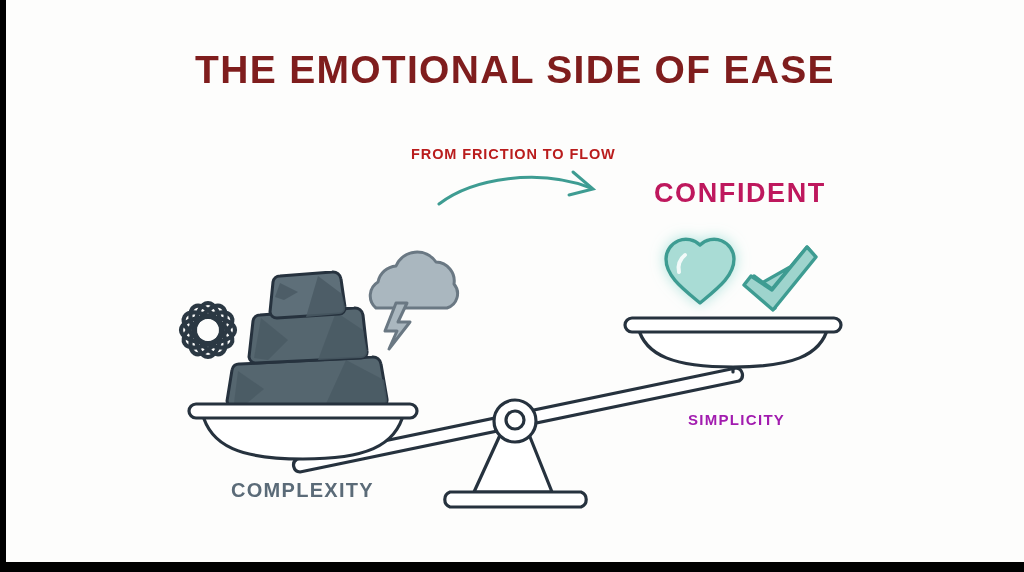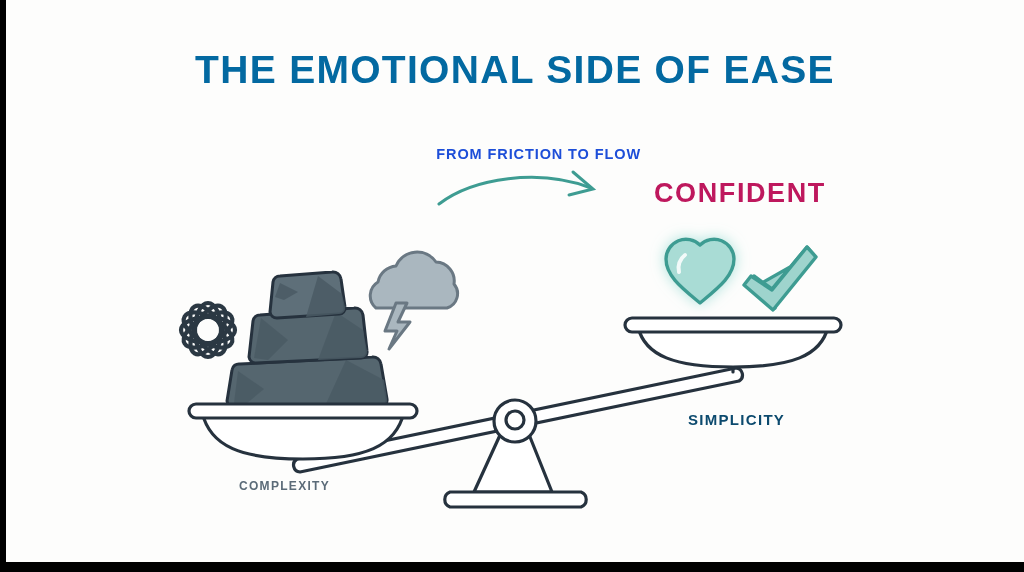--- a/index.html
+++ b/index.html
@@ -36,33 +36,33 @@
 
   
   .title {
     position:absolute;
     left:0; top:48px;
     width:1018px;
     text-align:center;
     font-size:39px;
     font-weight:bold;
     letter-spacing:1.3px;
-    color:#0369a1;
+    color:#7f1d1d;
   }
 
   
   .arrow-caption {
     position:absolute;
     left:405px; top:146px;
     width:230px;
-    text-align:right;
+    text-align:left;
     font-size:14.5px;
     font-weight:bold;
     letter-spacing:0.9px;
-    color:#1d4ed8;
+    color:#b91c1c;
   }
   .arrow-svg {
     position:absolute;
     left:425px; top:162px;
     width:180px; height:48px;
   }
 
   
   .label-frustrated {
     position:absolute;
@@ -77,33 +77,33 @@
     left:648px; top:178px;
     font-size:27px;
     font-weight:bold;
     letter-spacing:1.6px;
     color:#be185d;
   }
 
   
   .label-complexity {
     position:absolute;
-    left:233px; top:479px;
-    font-size:12px;
+    left:225px; top:479px;
+    font-size:20px;
     font-weight:bold;
     letter-spacing:1.3px;
     color:#5b6b78;
   }
   .label-simplicity {
     position:absolute;
     left:682px; top:411px;
     font-size:15px;
     font-weight:bold;
     letter-spacing:1.3px;
-    color:#0c4a6e;
+    color:#a21caf;
   }
 
   
   .scene {
     position:absolute;
     left:0; top:0;
     width:1018px; height:562px;
   }
   .stroke-dark { fill:none; stroke:#26323e; stroke-width:3.2; stroke-linejoin:round; stroke-linecap:round; }
   .pan-fill { fill:#ffffff; stroke:#26323e; stroke-width:3.2; stroke-linejoin:round; stroke-linecap:round; }

